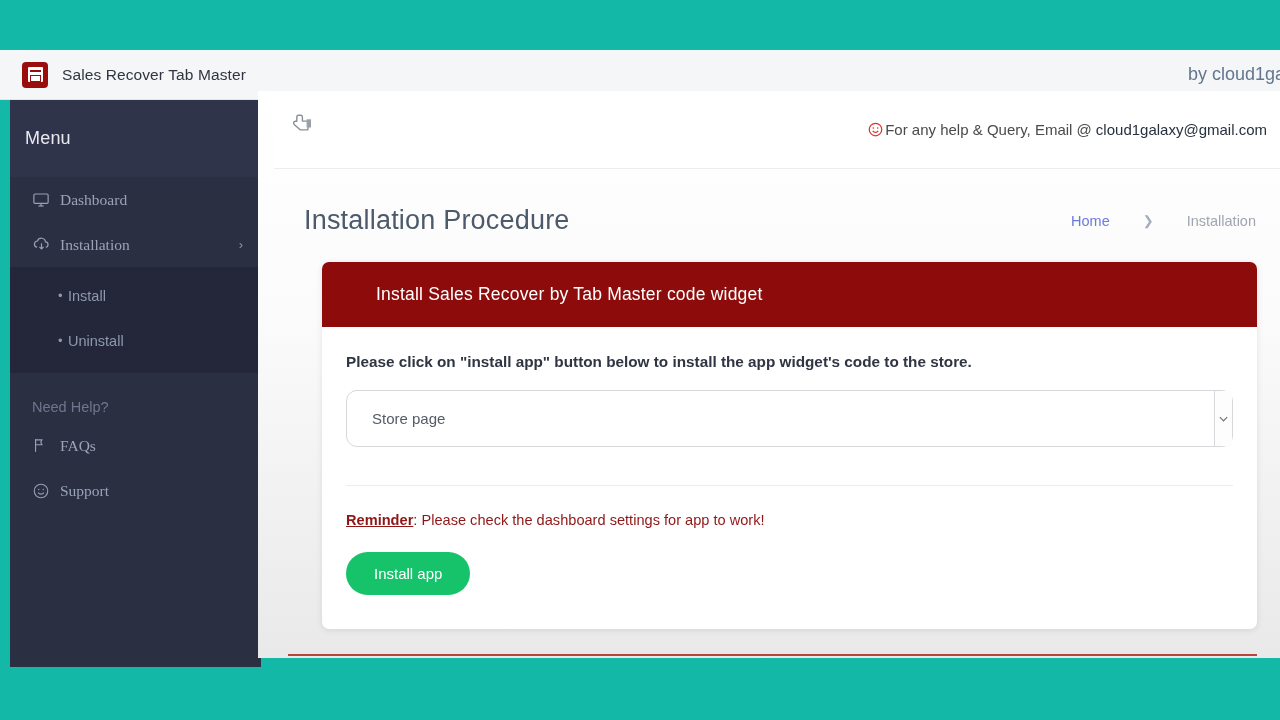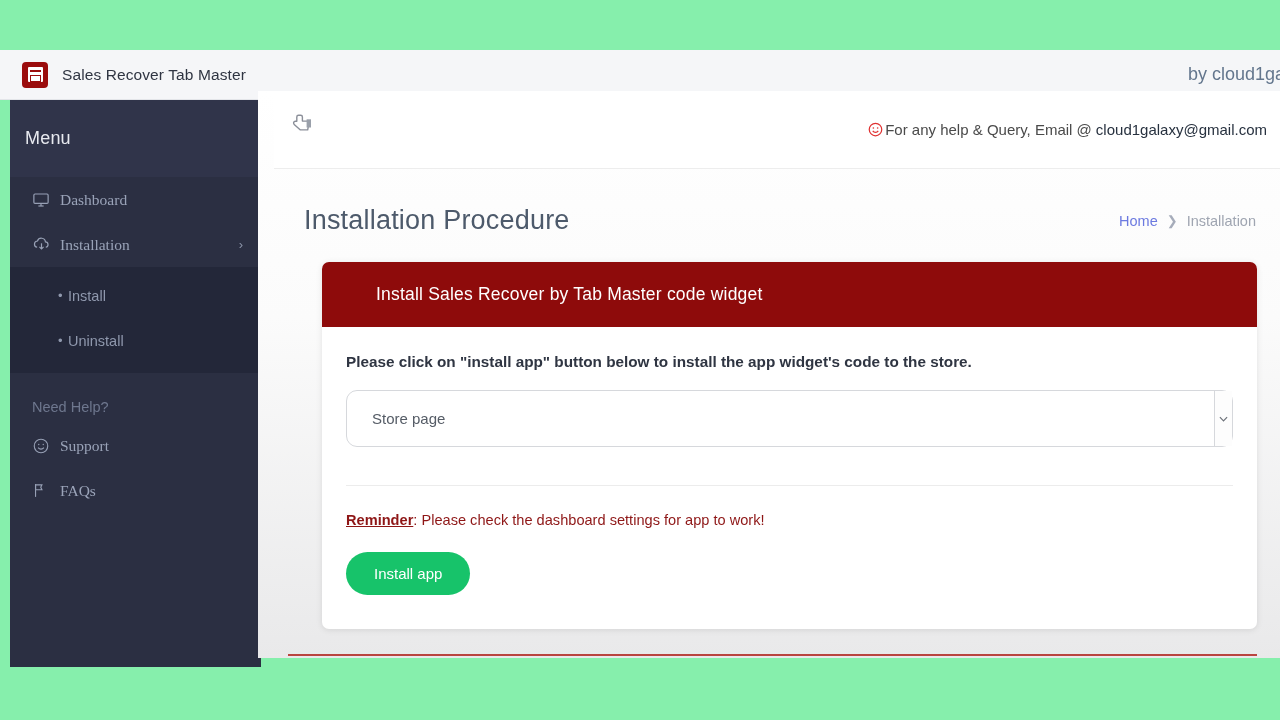--- a/index.html
+++ b/index.html
@@ -2,21 +2,21 @@
 <html><head>
 <meta charset="utf-8">
 <style>
   * { box-sizing: border-box; margin: 0; padding: 0; }
   html, body {
     width: 1280px; height: 720px;
     background: #ffffff;
     font-family: "Liberation Sans", sans-serif;
     overflow: hidden;
   }
-  .screen { position: relative; width: 1280px; height: 720px; background:#86efac; }
+  .screen { position: relative; width: 1280px; height: 720px; background:#14b8a6; }
 
   
   .appbar {
     position: absolute; top: 50px; left: 0; width: 1280px; height: 50px;
     background: #f5f6f8;
     border-bottom: 1px solid #e3e5e9;
     display: flex; align-items: center;
   }
   .appbar-left { display: flex; align-items: center; padding-left: 22px; }
   .app-icon {
@@ -94,21 +94,21 @@
     display: flex; align-items: center; font-size: 15px; color: #4a4a4a;
     white-space: nowrap;
   }
   .help-text .smiley { margin-right: 2px; display: flex; }
   .help-text .email { font-weight: normal; color: #27313f; margin-left: 4px; }
 
   .page-head {
     display: flex; align-items: center; padding: 36px 24px 0 30px;
   }
   .page-title { font-size: 27px; color: #4d5a6b; font-weight: normal; letter-spacing: .2px; }
-  .crumbs { margin-left: auto; display: flex; align-items: center; font-size: 14.5px; }
+  .crumbs { margin-left: auto; display: flex; align-items: center; font-size: 14.5px; gap: 24px; }
   .crumbs .home { color: #6c7ae0; }
   .crumbs .sep { color: #a6acba; margin: 0 9px; font-size: 13px; }
   .crumbs .cur { color: #9fa5b1; }
 
   
   .card {
     margin: 26px 23px 0 48px; background: #fff;
     border-radius: 7px; overflow: hidden;
     box-shadow: 0 1px 6px rgba(0,0,0,.10);
   }
@@ -194,38 +194,38 @@
       <div class="sub-item">
         <span class="dot">•</span>
         <span>Uninstall</span>
       </div>
     </div>
 
     <div class="nav-label">Need Help?</div>
 
     <div class="nav-item">
       <span class="ico">
+        <svg width="17" height="17" viewBox="0 0 24 24" fill="none" stroke="currentColor" stroke-width="1.6">
+          <line x1="5" y1="3" x2="5" y2="21"></line>
+          <path d="M5 4h9l-1.6 3.5L14 11H5z"></path>
+        </svg>
+      </span>
+      <span class="lbl">FAQs</span>
+    </div>
+
+    <div class="nav-item">
+      <span class="ico">
         <svg width="18" height="18" viewBox="0 0 24 24" fill="none" stroke="currentColor" stroke-width="1.5">
           <circle cx="12" cy="12" r="9"></circle>
           <circle cx="9" cy="10" r=".9" fill="currentColor" stroke="none"></circle>
           <circle cx="15" cy="10" r=".9" fill="currentColor" stroke="none"></circle>
           <path d="M8.2 14.2a4.6 4.6 0 0 0 7.6 0"></path>
         </svg>
       </span>
       <span class="lbl">Support</span>
-    </div>
-
-    <div class="nav-item">
-      <span class="ico">
-        <svg width="17" height="17" viewBox="0 0 24 24" fill="none" stroke="currentColor" stroke-width="1.6">
-          <line x1="5" y1="3" x2="5" y2="21"></line>
-          <path d="M5 4h9l-1.6 3.5L14 11H5z"></path>
-        </svg>
-      </span>
-      <span class="lbl">FAQs</span>
     </div>
   </div>
 
   <div class="content">
 
     <div class="topbar">
       <span class="cursor-icon">
         <svg width="22" height="24" viewBox="0 0 22 24">
           <path d="M6.5 2.2c-1 0-1.7.8-1.7 1.7v4.4H3.4c-1 0-1.8.8-1.8 1.8 0 .5.2 1 .6 1.3l6.2 5.5h7.3l1.2-6.8c.2-1-.5-1.9-1.5-2h-5V3.9c0-1-.8-1.7-1.8-1.7z" fill="#ffffff" stroke="#8b8f99" stroke-width="1.4" stroke-linejoin="round"></path>
           <rect x="14.6" y="6.3" width="4.4" height="8.2" fill="#9aa0aa"></rect>

